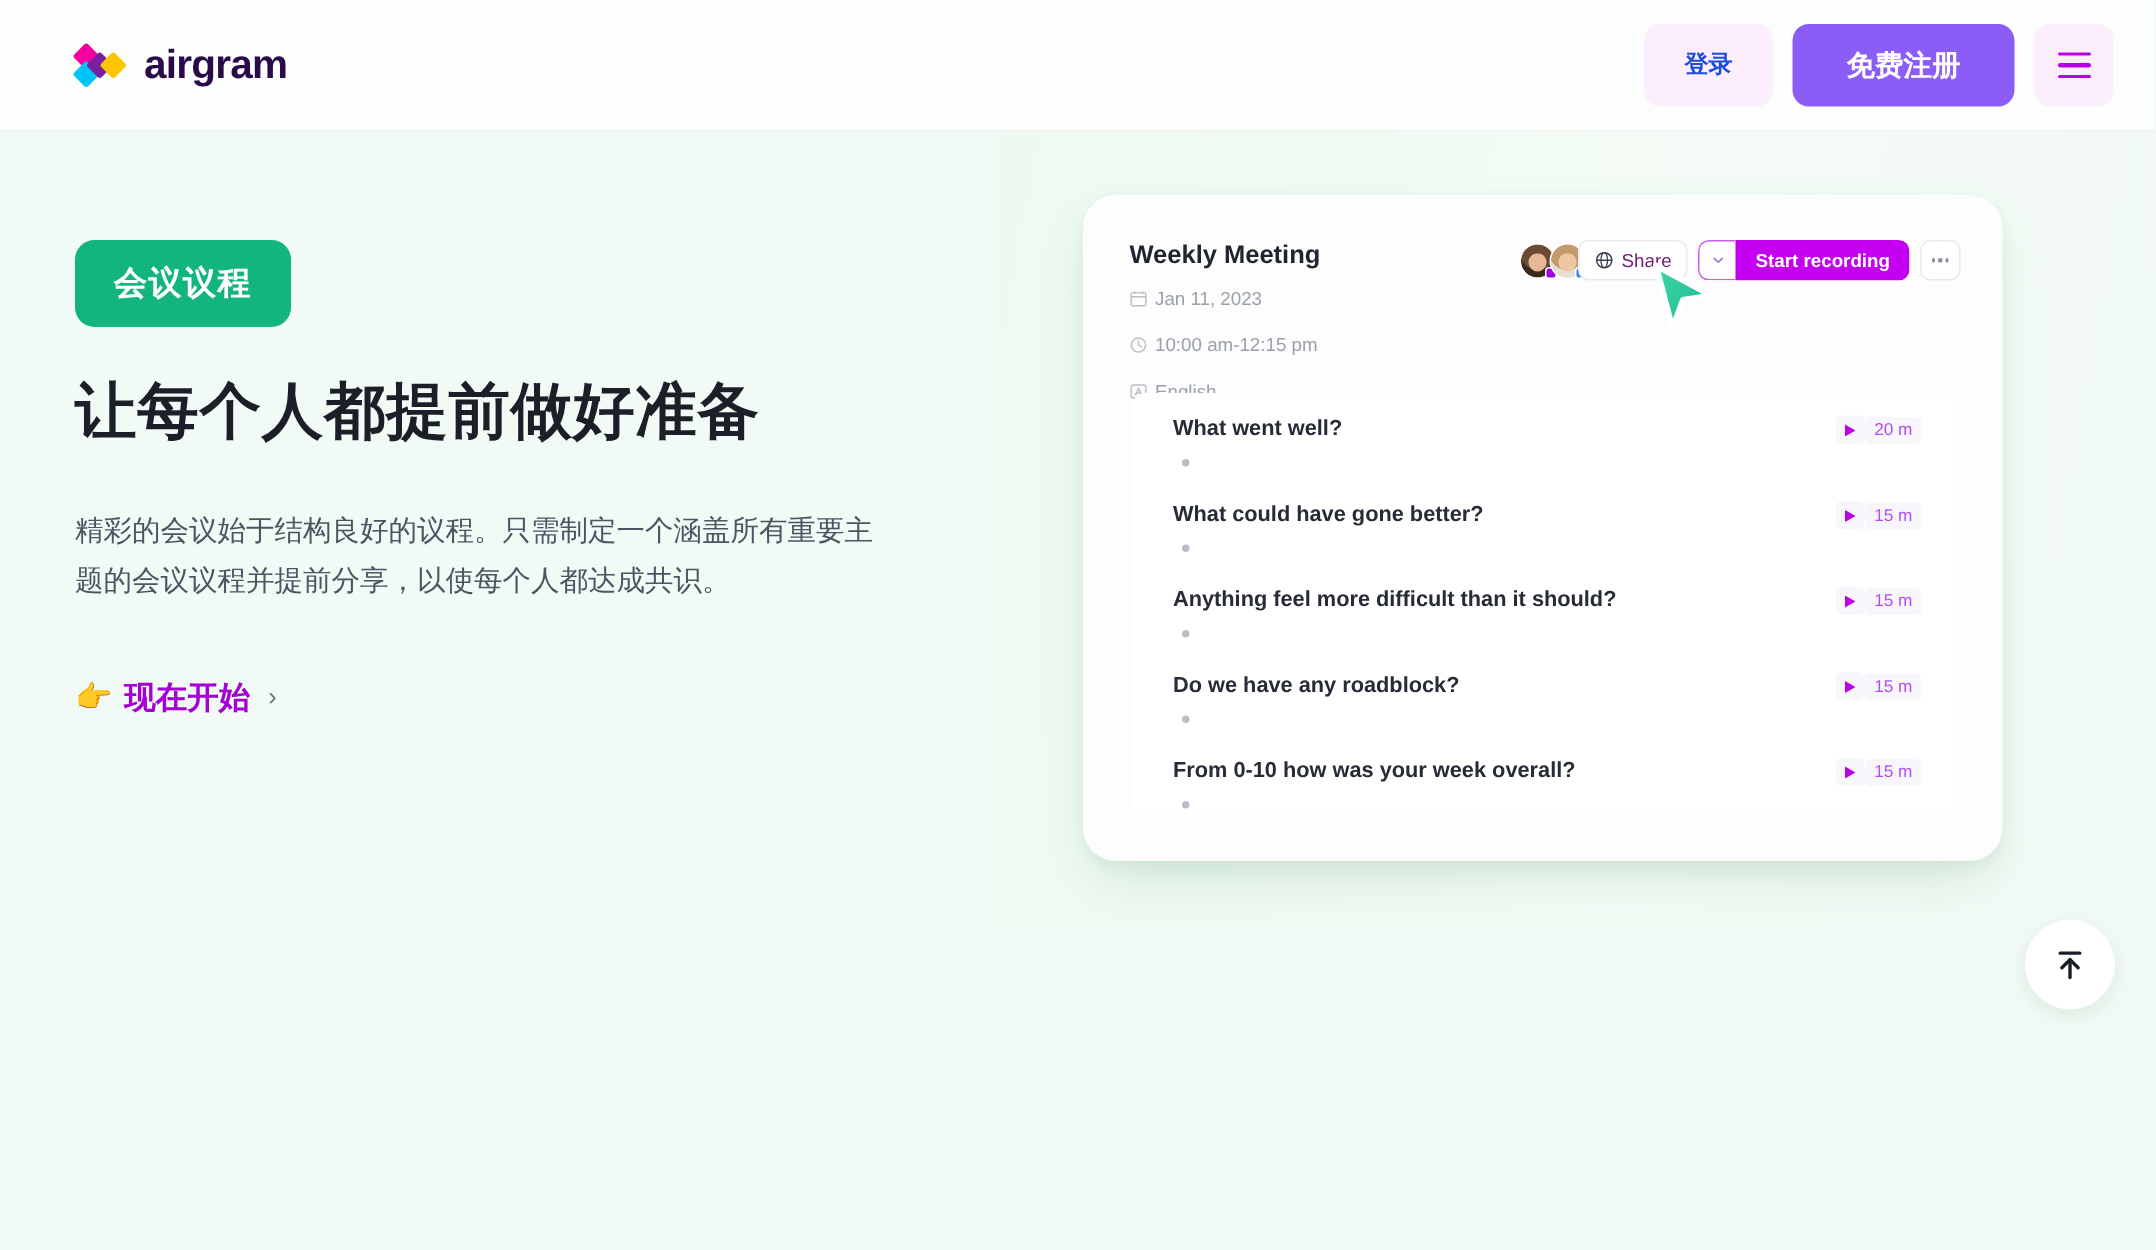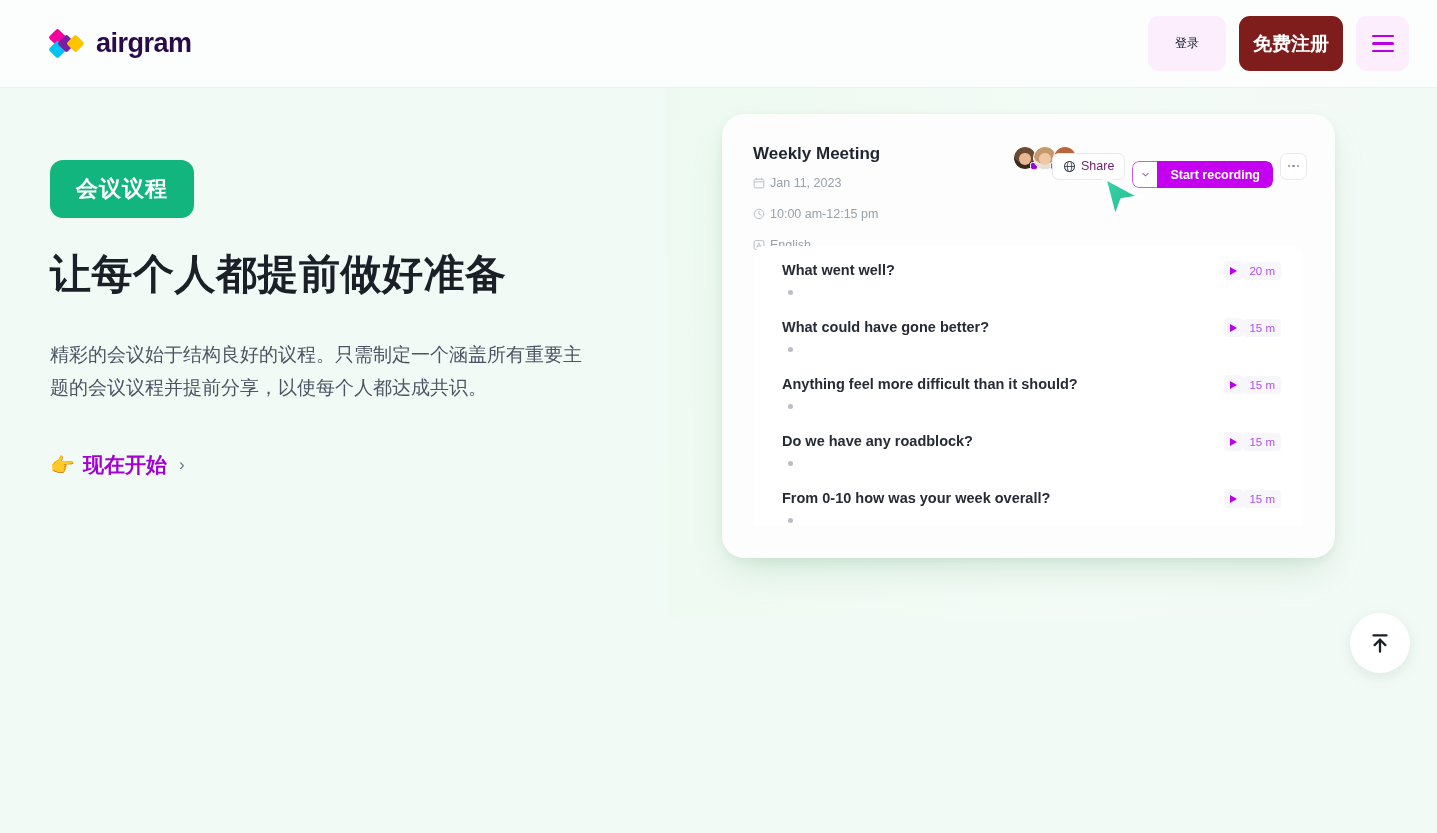--- a/index.html
+++ b/index.html
@@ -33,30 +33,30 @@
   .lm-cyan   { left: 1px;  top: 14px; background: #00c4f5; }
   .lm-purple { left: 10px; top: 8px;  background: #7a1fa2; }
   .lm-yellow { left: 19px; top: 8px;  background: #ffc400; }
   .logo-word {
     font-size: 27px; font-weight: 700; color: #2b0a4a;
     letter-spacing: -0.5px;
   }
 
   .nav-actions { margin-left: auto; display: flex; align-items: center; gap: 13px; }
   .btn-login {
-    background: #fdeefd; color: #0f172a;
+    background: #fdeefd; color: #1d4ed8;
     border: none; border-radius: 11px;
     height: 55px; padding: 0 27px;
-    font-size: 12px; font-weight: 400; cursor: pointer;
+    font-size: 16px; font-weight: 700; cursor: pointer;
     font-family: inherit;
   }
   .btn-signup {
-    background: #7f1d1d; color: #ffffff;
+    background: #8b5cf6; color: #ffffff;
     border: none; border-radius: 11px;
-    height: 55px; padding: 0 14px;
+    height: 55px; padding: 0 36px;
     font-size: 19px; font-weight: 700; cursor: pointer;
     font-family: inherit;
   }
   .btn-menu {
     background: #fdeefd; border: none; border-radius: 11px;
     width: 53px; height: 55px; cursor: pointer;
     display: flex; flex-direction: column; align-items: center;
     justify-content: center; gap: 5px;
   }
   .btn-menu span { display: block; width: 22px; height: 2.5px; background: #b800e6; border-radius: 2px; }
@@ -93,21 +93,21 @@
 
   
   .right-panel {
     position: absolute; left: 666px; top: 88px;
     width: 771px; height: 530px;
     background: linear-gradient(100deg,#eefaf1 0%, #f4fbf6 55%, #f2faf5 100%);
   }
 
   
   .card {
-    position: absolute; left: 722px; top: 114px;
+    position: absolute; left: 722px; top: 130px;
     width: 613px; height: 444px;
     background: #fcfdfc;
     border-radius: 22px;
     box-shadow: 0 18px 36px -10px rgba(120,175,140,0.30), 0 3px 10px rgba(120,175,140,0.12);
     z-index: 10;
   }
   .card-head { padding: 30px 30px 0 31px; position: relative; }
   .card-title { font-size: 17px; font-weight: 700; color: #1f2430; }
   .card-meta { margin-top: 12px; display: flex; align-items: flex-start; gap: 17px; flex-direction: column; }
   .meta { display: flex; align-items: center; gap: 5px; font-size: 12.5px; color: #9aa1ab; }
@@ -139,21 +139,21 @@
   }
 
   .head-actions { position: absolute; right: 28px; top: 30px; display: flex; align-items: center; gap: 7px; }
   .btn-share {
     display: flex; align-items: center; gap: 5px;
     background: #ffffff; border: 1px solid #e7e9ee; border-radius: 7px;
     height: 27px; padding: 0 10px;
     font-size: 12.5px; color: #701a75; font-weight: 400;
     cursor: pointer; font-family: inherit;
   }
-  .rec-group { display: flex; align-items: stretch; height: 27px; border-radius: 7px; overflow: hidden; margin-top: 17px; }
+  .rec-group { display: flex; align-items: stretch; height: 27px; border-radius: 7px; overflow: hidden; }
   .rec-caret {
     width: 25px; background: #ffffff;
     border: 1px solid #c95cf0; border-right: none;
     border-radius: 7px 0 0 7px;
     display: flex; align-items: center; justify-content: center;
     cursor: pointer;
   }
   .btn-record {
     background: #c500f0; color: #ffffff; border: none;
     border-radius: 0 7px 7px 0;

